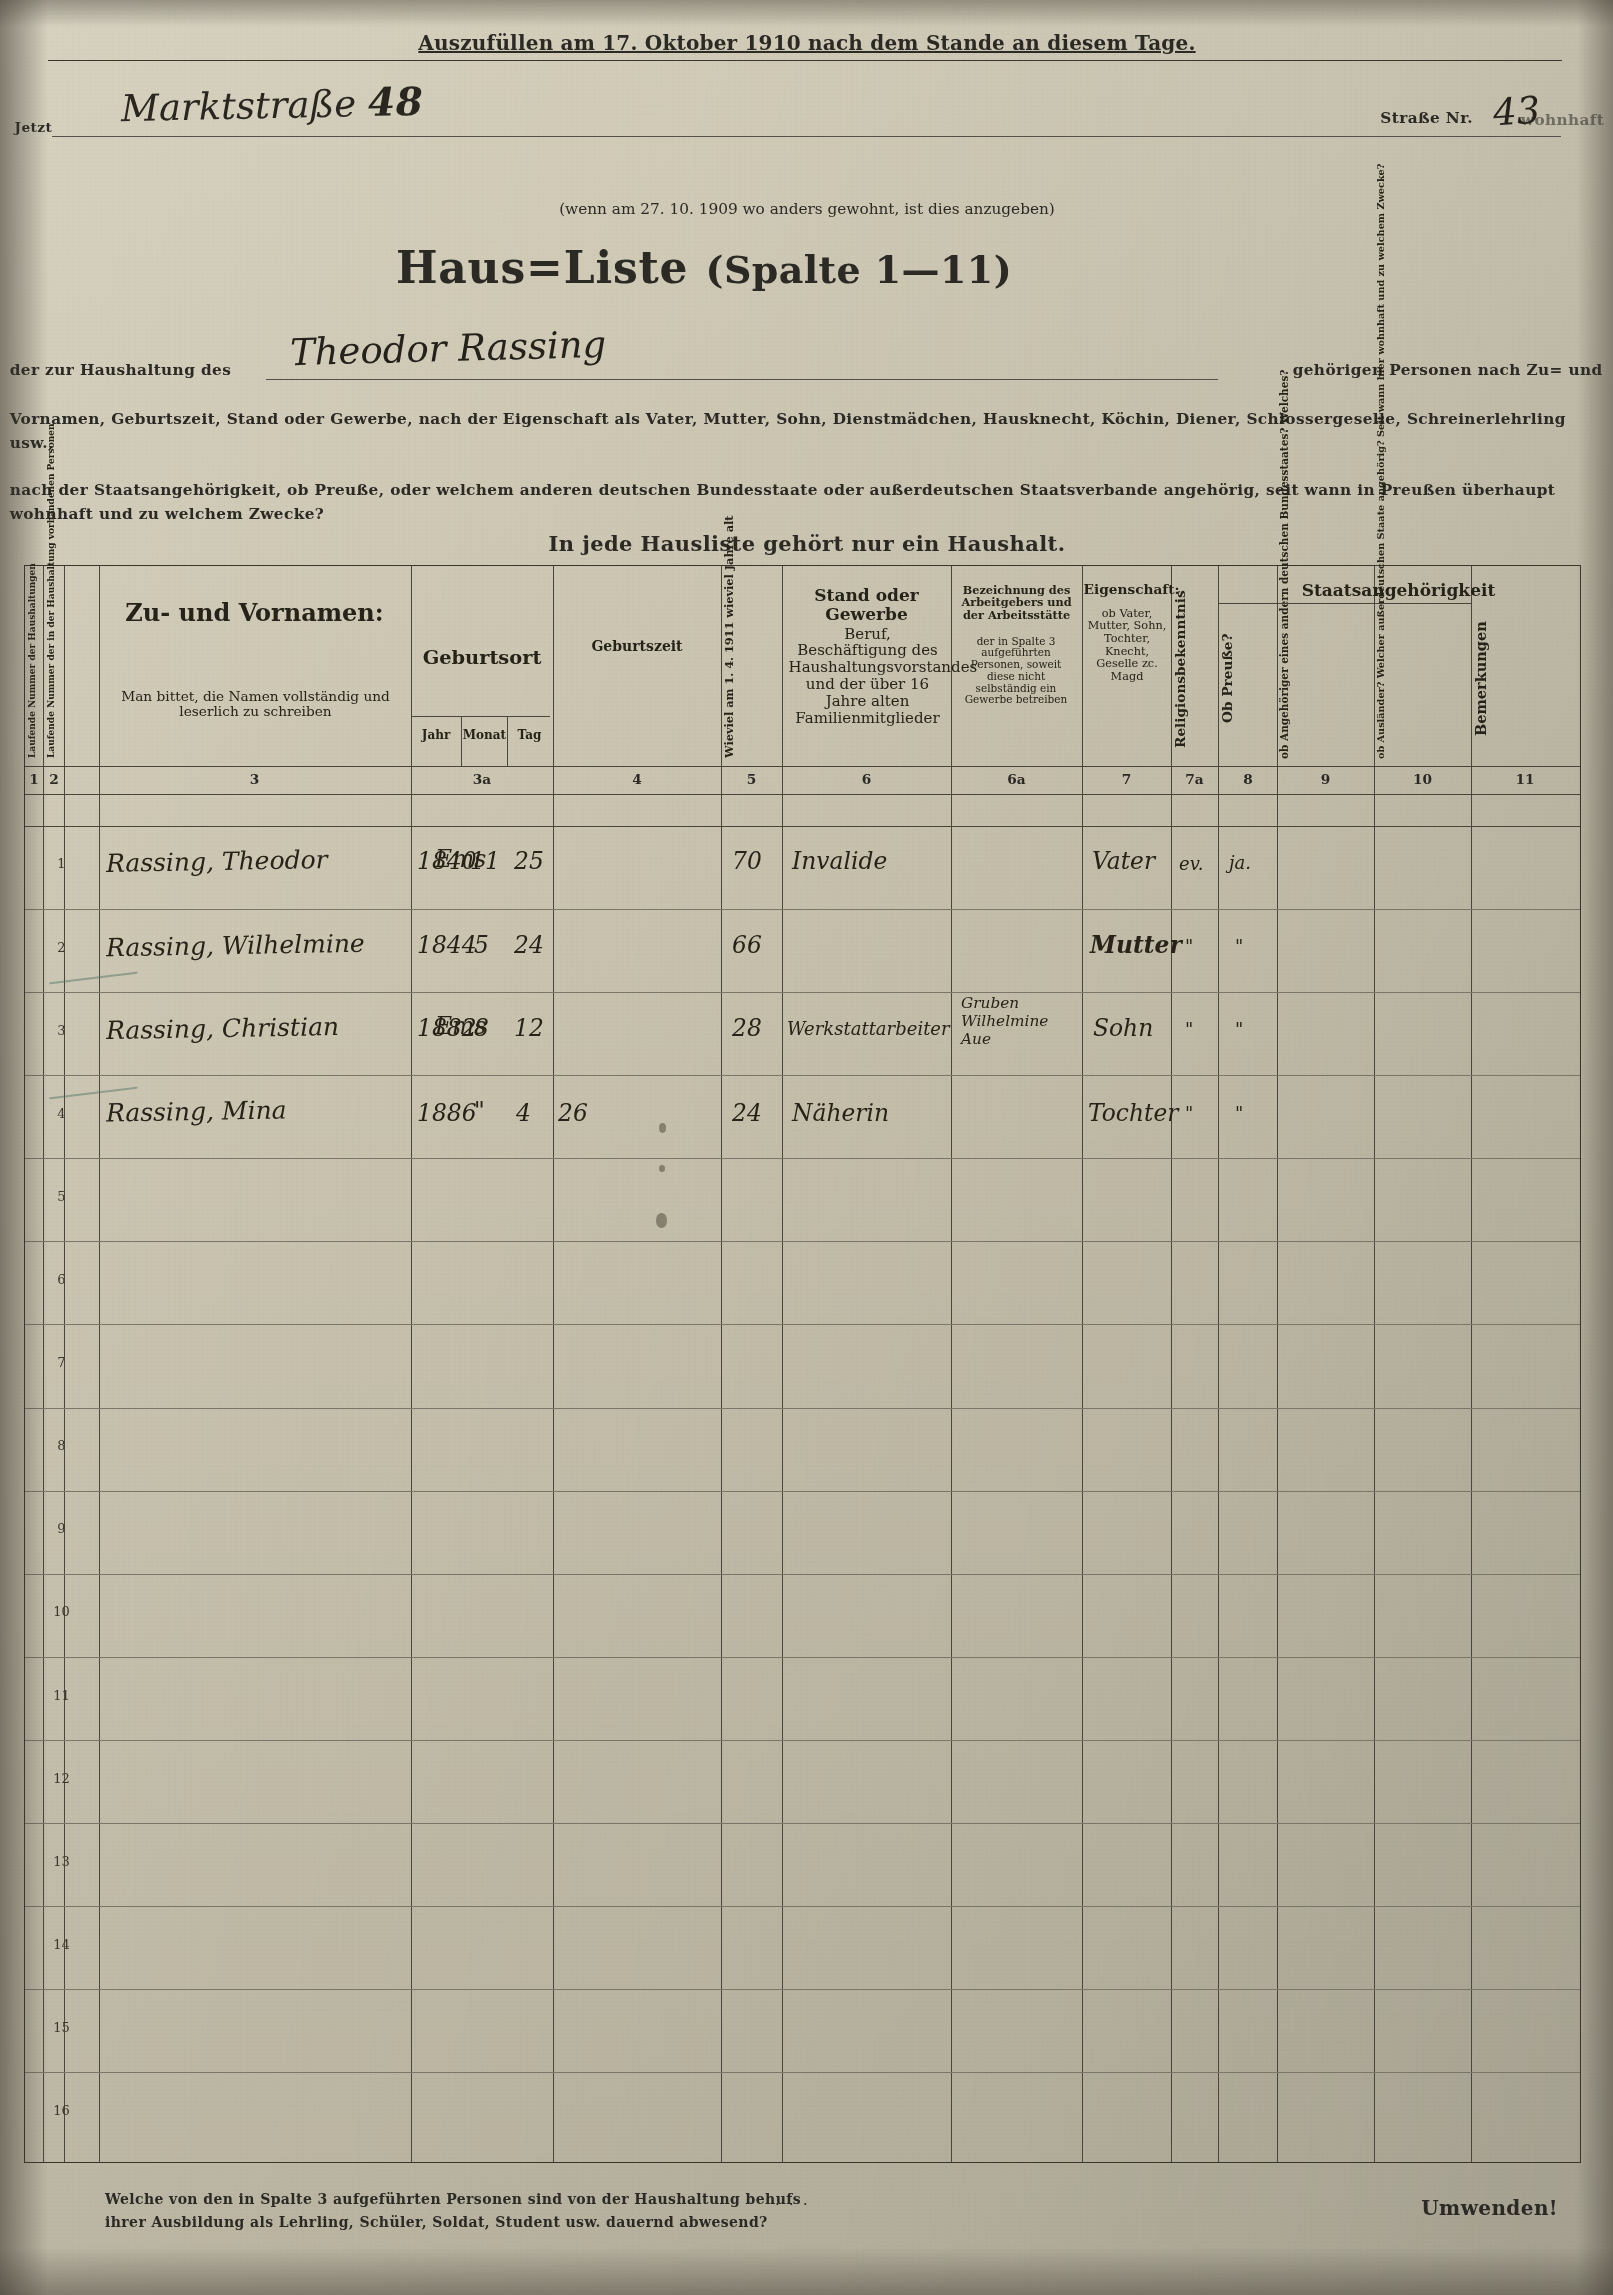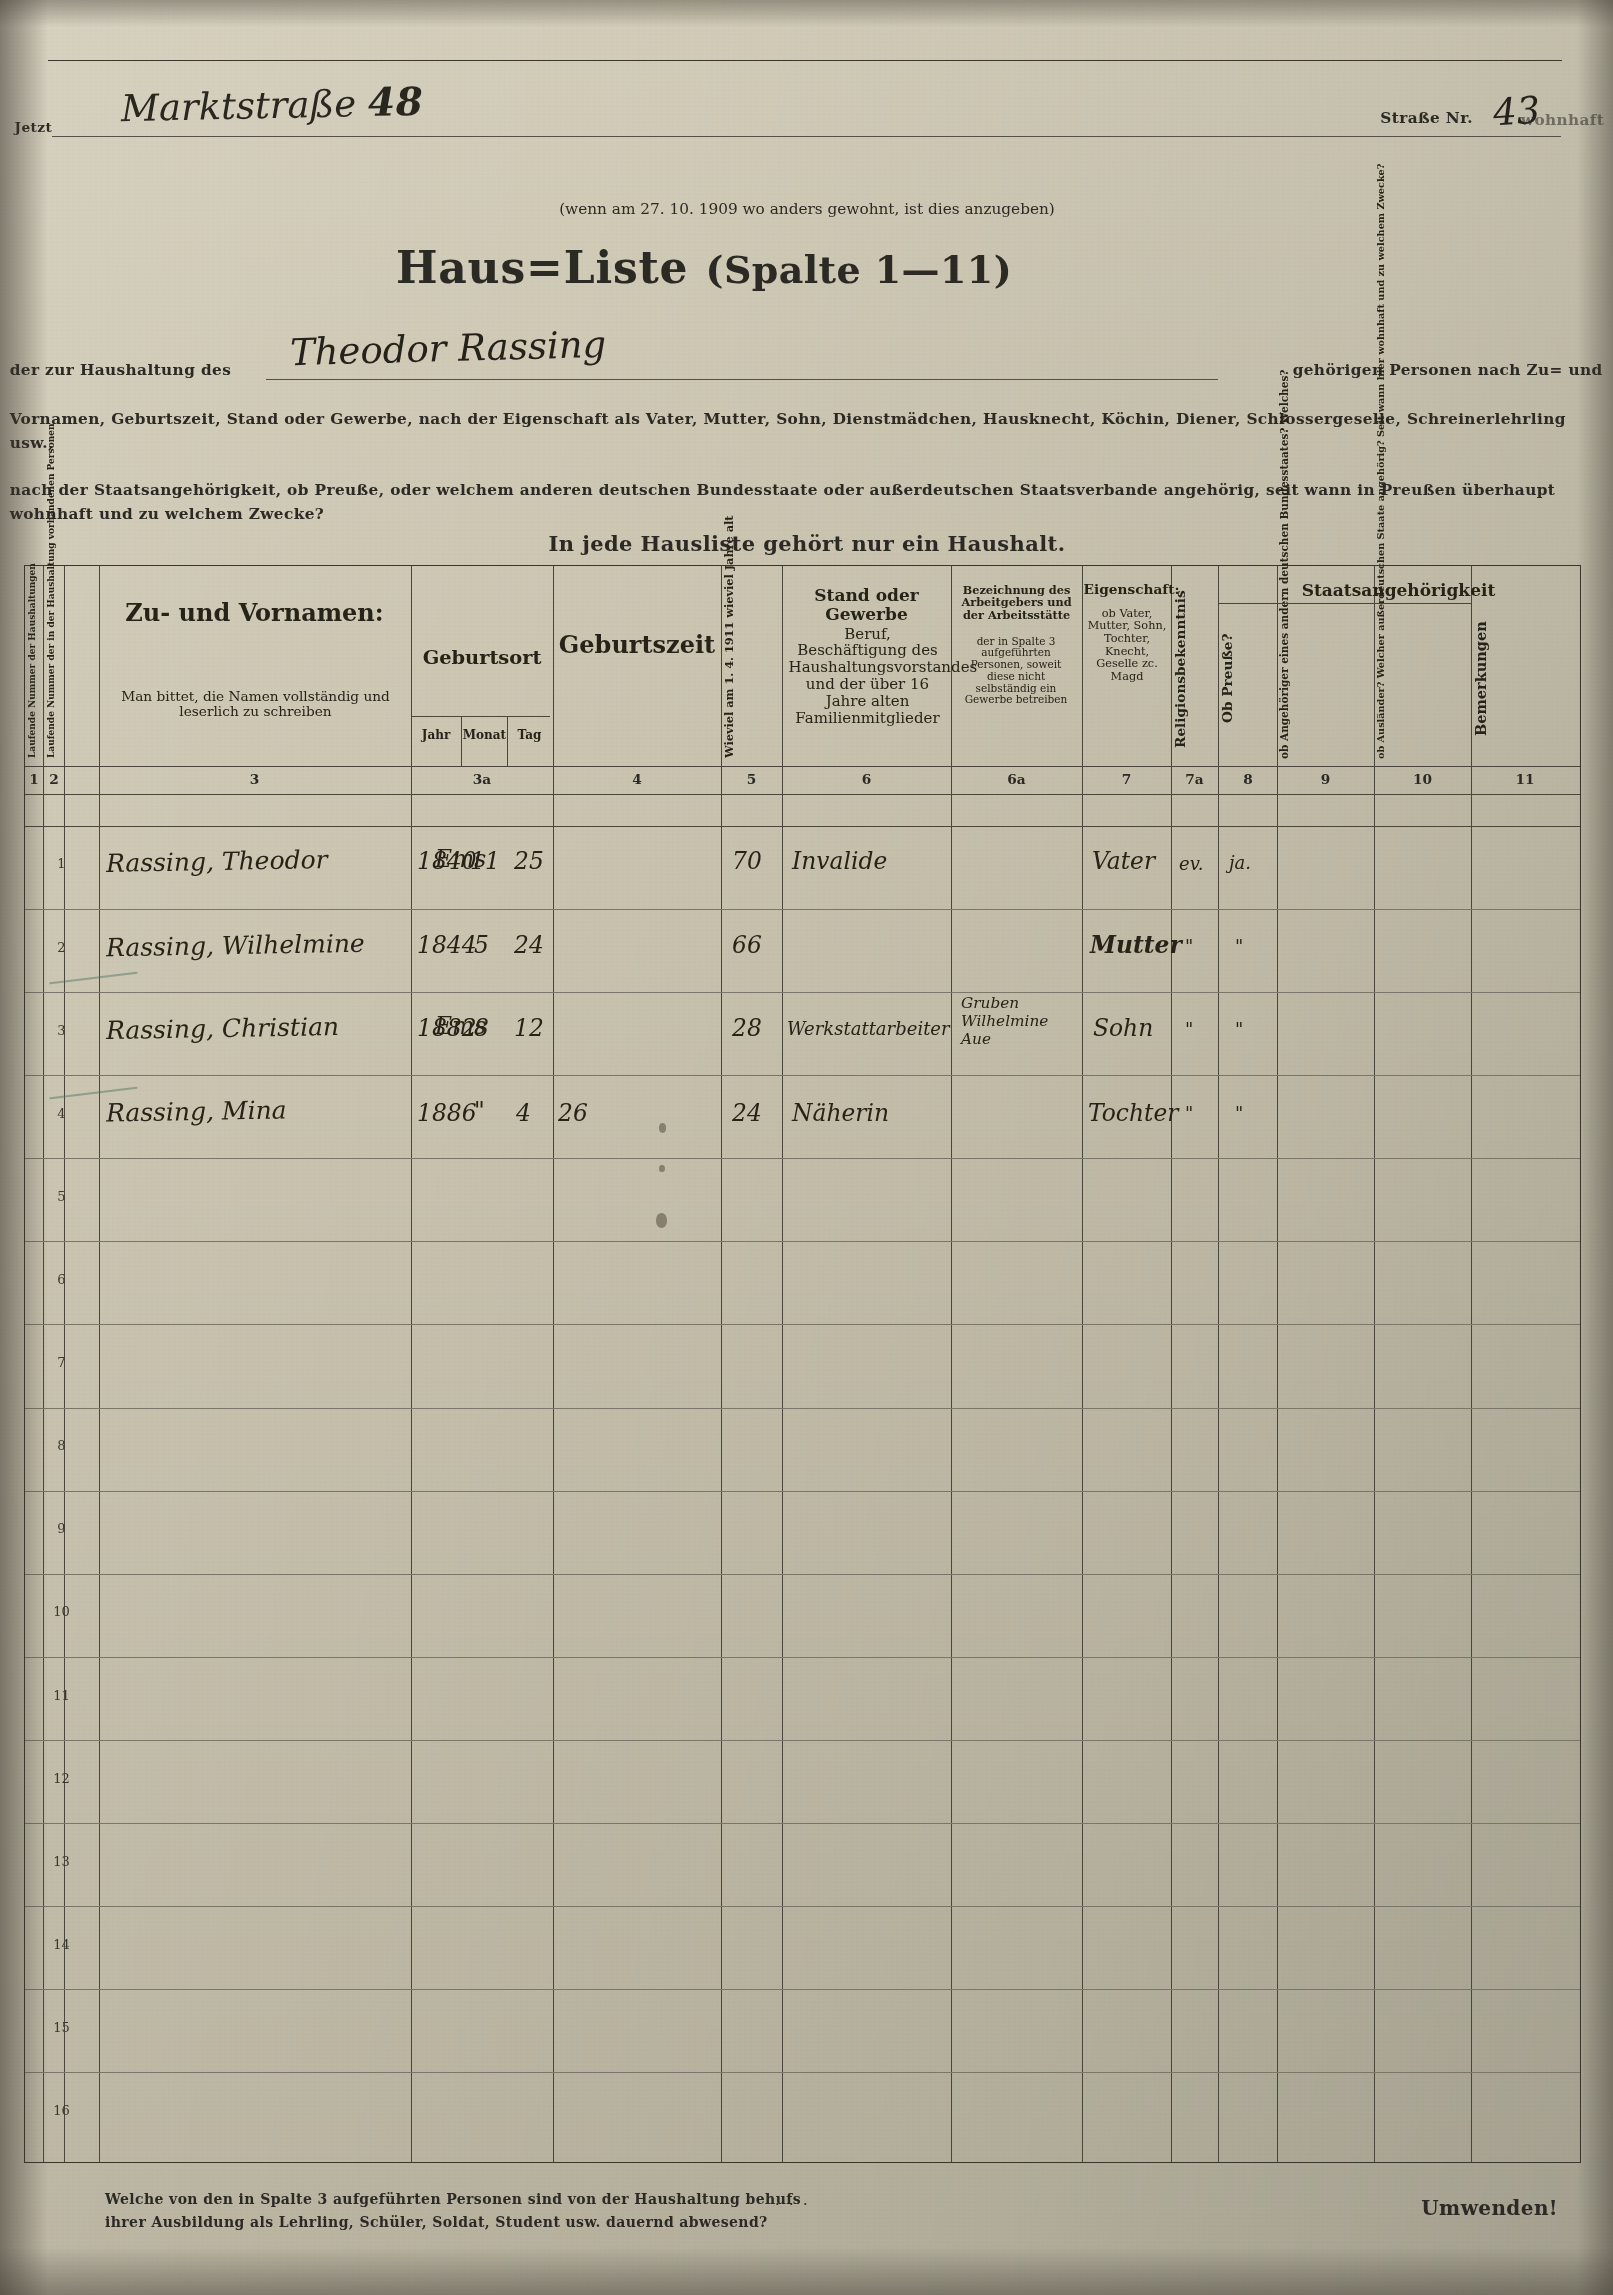--- a/index.html
+++ b/index.html
@@ -230,20 +230,21 @@
   .footer-dots {
     position: absolute; left: 775px; top: 2196px; font-size: 14.5px; letter-spacing: 2.4px;
   }
 </style>
 </head>
 <body>
 
 <div class="page">
 
   <div class="hdr-rule" style="top:60px;"></div>
+  <div class="top-title fraktur">Auszufüllen am 17. Oktober 1910 nach dem Stande an diesem Tage.</div>
 
   <div class="jetzt fraktur">Jetzt</div>
   <div class="addr-line"></div>
   <div class="addr-hand script">
     <span>Marktstraße</span>
     <span class="num">48</span>
   </div>
   <div class="str-nr fraktur">Straße Nr.</div>
   <div class="str-nr-val script">43</div>
   <div class="wohnhaft fraktur">wohnhaft</div>
@@ -290,21 +291,21 @@
     <div class="hline" style="top:260px;"></div>
 
     <div class="hcell vert" style="left:0px; top:8px; width:18px; height:186px; font-size:9px;">Laufende Nummer der Haushaltungen</div>
     <div class="hcell vert" style="left:19.4px; top:8px; width:19.4px; height:186px; font-size:9px;">Laufende Nummer der in der Haushaltung vorhandenen Personen</div>
 
     <div class="hcell" style="left:74px; top:32px; width:311px; font-size:24px;">Zu- und Vornamen:</div>
     <div class="hcell sub" style="left:81px; top:121px; width:299px; font-size:13.7px; font-weight:normal;">Man bittet, die Namen vollständig und leserlich zu schreiben</div>
 
     <div class="hcell" style="left:386px; top:79px; width:142px; font-size:19.4px;">Geburtsort</div>
 
-    <div class="hcell" style="left:528px; top:64px; width:168px; font-size:24px;">Geburtszeit</div>
+    <div class="hcell" style="left:528px; top:71px; width:168px; font-size:14px;">Geburtszeit</div>
     <div class="hcell" style="left:386px; top:161px; width:50px; font-size:12px;">Jahr</div>
     <div class="hcell" style="left:436px; top:161px; width:47px; font-size:12px;">Monat</div>
     <div class="hcell" style="left:482px; top:161px; width:45px; font-size:12px;">Tag</div>
 
     <div class="hcell vert" style="left:696px; top:13px; width:61px; height:181px; font-size:11.3px;">Wieviel am 1. 4. 1911 wieviel Jahre alt</div>
 
     <div class="hcell" style="left:757px; top:18px; width:169px; font-size:17px;">Stand oder Gewerbe</div>
     <div class="hcell sub" style="left:762px; top:58px; width:161px; font-size:15px; font-weight:normal;">Beruf, Beschäftigung des Haushaltungsvorstandes und der über 16 Jahre alten Familienmitglieder</div>
 
     <div class="hcell" style="left:926px; top:16px; width:131px; font-size:11.3px;">Bezeichnung des Arbeitgebers und der Arbeitsstätte</div>

